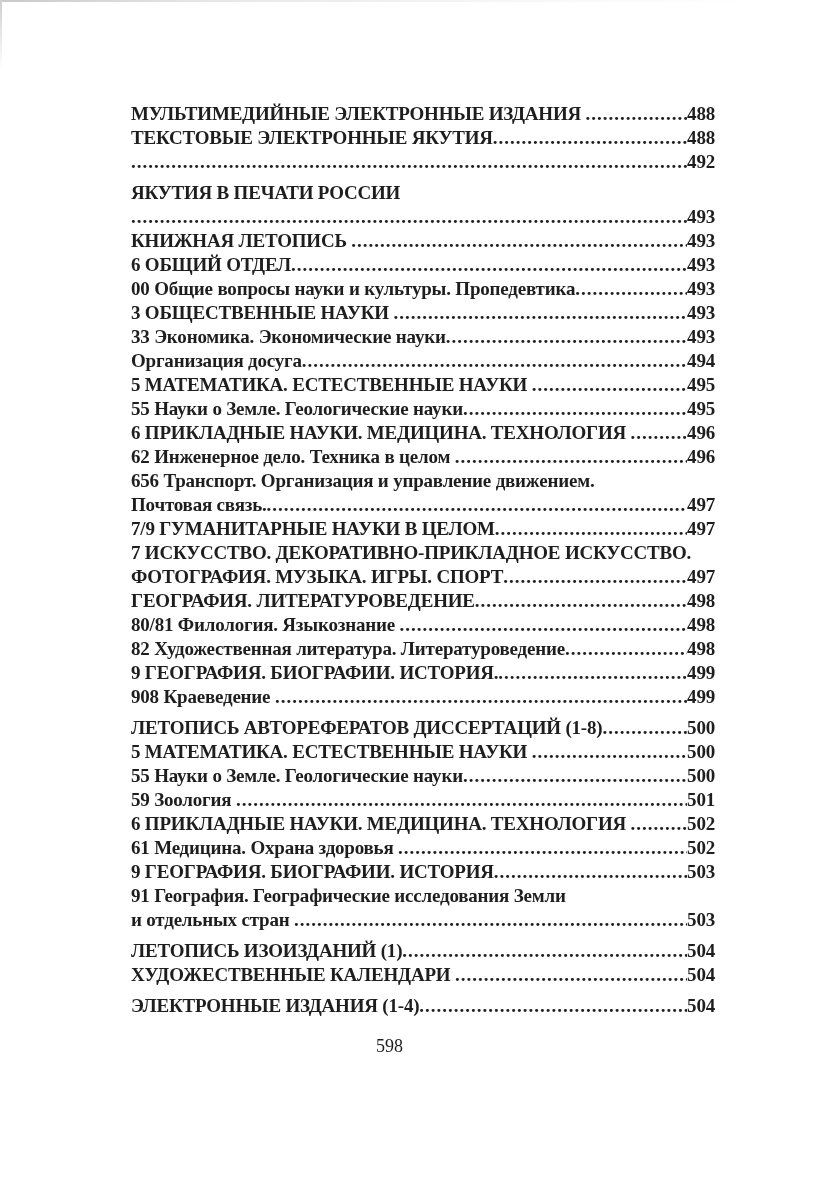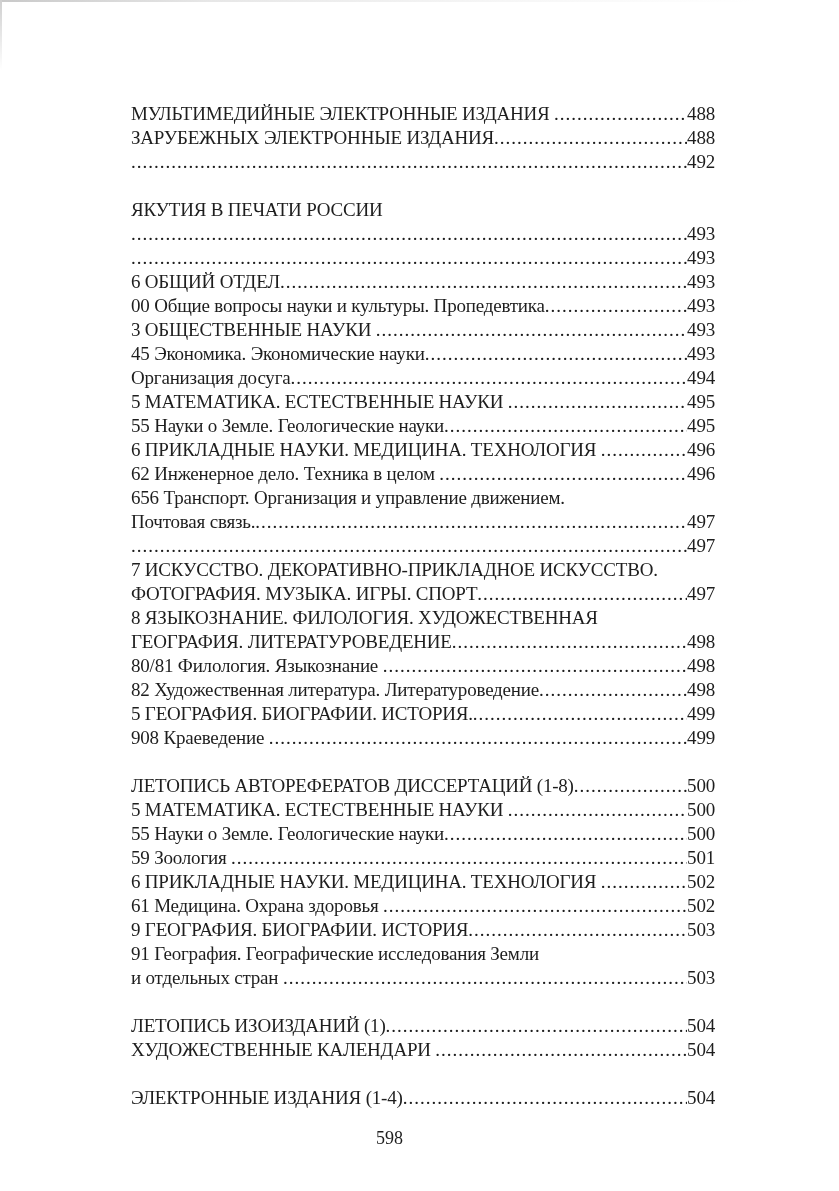--- a/index.html
+++ b/index.html
@@ -28,31 +28,32 @@
     background: linear-gradient(to right, #c9c9c9, #e7e7e7 25%, #f6f6f6 60%, #ffffff 90%);
   }
   .scan-edge-left {
     position: absolute;
     top: 0; left: 0;
     width: 2px; height: 70px;
     background: linear-gradient(to bottom, #cfcfcf, #ffffff);
   }
   .toc {
     padding: 102px 124px 0 131px;
+    font-weight: bold;
   }
   .toc-row {
     display: flex;
     align-items: baseline;
     line-height: 24px;
     font-size: 19px;
     letter-spacing: -0.2px;
     white-space: pre;
   }
   .toc-row.gap {
-    margin-top: 24px;
+    margin-top: 7px;
   }
   .toc-title {
     flex: 0 0 auto;
   }
   .toc-dots {
     flex: 1 1 auto;
     min-width: 0;
     overflow: hidden;
     text-align: right;
     white-space: nowrap;
@@ -74,44 +75,43 @@
 </style>
 </head>
 <body>
 
 <div class="scan-page">
   <div class="scan-edge-top"></div>
   <div class="scan-edge-left"></div>
 
   <main class="toc" id="toc-list">
       <div class="toc-row"><span class="toc-title">МУЛЬТИМЕДИЙНЫЕ ЭЛЕКТРОННЫЕ ИЗДАНИЯ </span><span class="toc-dots">................................................................................................................................................................</span><span class="toc-page-num">488</span></div>
-      <div class="toc-row"><span class="toc-title">ЗАРУБЕЖНЫХ ЭЛЕКТРОННЫЕ ИЗДАНИЯ</span><span class="toc-dots">................................................................................................................................................................</span><span class="toc-page-num">488</span></div>
+      <div class="toc-row"><span class="toc-title">ТЕКСТОВЫЕ ЭЛЕКТРОННЫЕ ЯКУТИЯ</span><span class="toc-dots">................................................................................................................................................................</span><span class="toc-page-num">488</span></div>
       <div class="toc-row"><span class="toc-dots">................................................................................................................................................................</span><span class="toc-page-num">492</span></div>
       <div class="toc-row gap"><span class="toc-title">ЯКУТИЯ В ПЕЧАТИ РОССИИ</span></div>
       <div class="toc-row"><span class="toc-dots">................................................................................................................................................................</span><span class="toc-page-num">493</span></div>
-      <div class="toc-row"><span class="toc-dots">................................................................................................................................................................</span><span class="toc-page-num">493</span></div>
+      <div class="toc-row"><span class="toc-title">КНИЖНАЯ ЛЕТОПИСЬ </span><span class="toc-dots">................................................................................................................................................................</span><span class="toc-page-num">493</span></div>
       <div class="toc-row"><span class="toc-title">6 ОБЩИЙ ОТДЕЛ</span><span class="toc-dots">................................................................................................................................................................</span><span class="toc-page-num">493</span></div>
       <div class="toc-row"><span class="toc-title">00 Общие вопросы науки и культуры. Пропедевтика</span><span class="toc-dots">................................................................................................................................................................</span><span class="toc-page-num">493</span></div>
       <div class="toc-row"><span class="toc-title">3 ОБЩЕСТВЕННЫЕ НАУКИ </span><span class="toc-dots">................................................................................................................................................................</span><span class="toc-page-num">493</span></div>
-      <div class="toc-row"><span class="toc-title">45 Экономика. Экономические науки</span><span class="toc-dots">................................................................................................................................................................</span><span class="toc-page-num">493</span></div>
+      <div class="toc-row"><span class="toc-title">33 Экономика. Экономические науки</span><span class="toc-dots">................................................................................................................................................................</span><span class="toc-page-num">493</span></div>
       <div class="toc-row"><span class="toc-title">Организация досуга</span><span class="toc-dots">................................................................................................................................................................</span><span class="toc-page-num">494</span></div>
       <div class="toc-row"><span class="toc-title">5 МАТЕМАТИКА. ЕСТЕСТВЕННЫЕ НАУКИ </span><span class="toc-dots">................................................................................................................................................................</span><span class="toc-page-num">495</span></div>
       <div class="toc-row"><span class="toc-title">55 Науки о Земле. Геологические науки</span><span class="toc-dots">................................................................................................................................................................</span><span class="toc-page-num">495</span></div>
       <div class="toc-row"><span class="toc-title">6 ПРИКЛАДНЫЕ НАУКИ. МЕДИЦИНА. ТЕХНОЛОГИЯ </span><span class="toc-dots">................................................................................................................................................................</span><span class="toc-page-num">496</span></div>
       <div class="toc-row"><span class="toc-title">62 Инженерное дело. Техника в целом </span><span class="toc-dots">................................................................................................................................................................</span><span class="toc-page-num">496</span></div>
       <div class="toc-row"><span class="toc-title">656 Транспорт. Организация и управление движением.</span></div>
       <div class="toc-row"><span class="toc-title">Почтовая связь.</span><span class="toc-dots">................................................................................................................................................................</span><span class="toc-page-num">497</span></div>
-      <div class="toc-row"><span class="toc-dots">................................................................................................................................................................</span><span class="toc-page-num">497</span></div>
+      <div class="toc-row"><span class="toc-title">7/9 ГУМАНИТАРНЫЕ НАУКИ В ЦЕЛОМ</span><span class="toc-dots">................................................................................................................................................................</span><span class="toc-page-num">497</span></div>
       <div class="toc-row"><span class="toc-title">7 ИСКУССТВО. ДЕКОРАТИВНО-ПРИКЛАДНОЕ ИСКУССТВО.</span></div>
       <div class="toc-row"><span class="toc-title">ФОТОГРАФИЯ. МУЗЫКА. ИГРЫ. СПОРТ</span><span class="toc-dots">................................................................................................................................................................</span><span class="toc-page-num">497</span></div>
-      <div class="toc-row"><span class="toc-title">8 ЯЗЫКОЗНАНИЕ. ФИЛОЛОГИЯ. ХУДОЖЕСТВЕННАЯ</span></div>
       <div class="toc-row"><span class="toc-title">ГЕОГРАФИЯ. ЛИТЕРАТУРОВЕДЕНИЕ</span><span class="toc-dots">................................................................................................................................................................</span><span class="toc-page-num">498</span></div>
       <div class="toc-row"><span class="toc-title">80/81 Филология. Языкознание </span><span class="toc-dots">................................................................................................................................................................</span><span class="toc-page-num">498</span></div>
       <div class="toc-row"><span class="toc-title">82 Художественная литература. Литературоведение</span><span class="toc-dots">................................................................................................................................................................</span><span class="toc-page-num">498</span></div>
-      <div class="toc-row"><span class="toc-title">5 ГЕОГРАФИЯ. БИОГРАФИИ. ИСТОРИЯ.</span><span class="toc-dots">................................................................................................................................................................</span><span class="toc-page-num">499</span></div>
+      <div class="toc-row"><span class="toc-title">9 ГЕОГРАФИЯ. БИОГРАФИИ. ИСТОРИЯ.</span><span class="toc-dots">................................................................................................................................................................</span><span class="toc-page-num">499</span></div>
       <div class="toc-row"><span class="toc-title">908 Краеведение </span><span class="toc-dots">................................................................................................................................................................</span><span class="toc-page-num">499</span></div>
       <div class="toc-row gap"><span class="toc-title">ЛЕТОПИСЬ АВТОРЕФЕРАТОВ ДИССЕРТАЦИЙ (1-8)</span><span class="toc-dots">................................................................................................................................................................</span><span class="toc-page-num">500</span></div>
       <div class="toc-row"><span class="toc-title">5 МАТЕМАТИКА. ЕСТЕСТВЕННЫЕ НАУКИ </span><span class="toc-dots">................................................................................................................................................................</span><span class="toc-page-num">500</span></div>
       <div class="toc-row"><span class="toc-title">55 Науки о Земле. Геологические науки</span><span class="toc-dots">................................................................................................................................................................</span><span class="toc-page-num">500</span></div>
       <div class="toc-row"><span class="toc-title">59 Зоология </span><span class="toc-dots">................................................................................................................................................................</span><span class="toc-page-num">501</span></div>
       <div class="toc-row"><span class="toc-title">6 ПРИКЛАДНЫЕ НАУКИ. МЕДИЦИНА. ТЕХНОЛОГИЯ </span><span class="toc-dots">................................................................................................................................................................</span><span class="toc-page-num">502</span></div>
       <div class="toc-row"><span class="toc-title">61 Медицина. Охрана здоровья </span><span class="toc-dots">................................................................................................................................................................</span><span class="toc-page-num">502</span></div>
       <div class="toc-row"><span class="toc-title">9 ГЕОГРАФИЯ. БИОГРАФИИ. ИСТОРИЯ</span><span class="toc-dots">................................................................................................................................................................</span><span class="toc-page-num">503</span></div>
       <div class="toc-row"><span class="toc-title">91 География. Географические исследования Земли</span></div>
       <div class="toc-row"><span class="toc-title">и отдельных стран </span><span class="toc-dots">................................................................................................................................................................</span><span class="toc-page-num">503</span></div>

